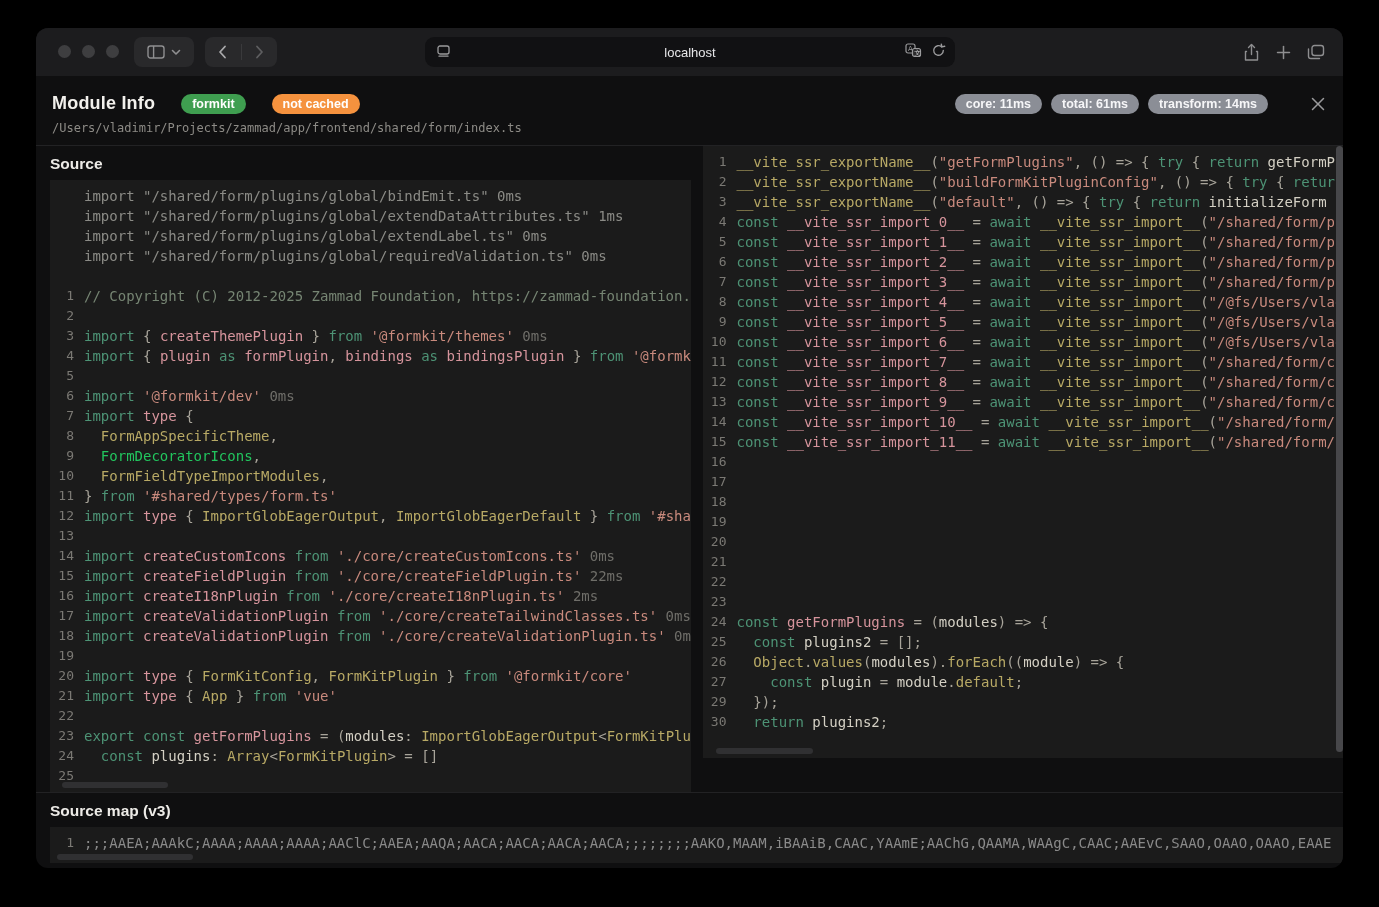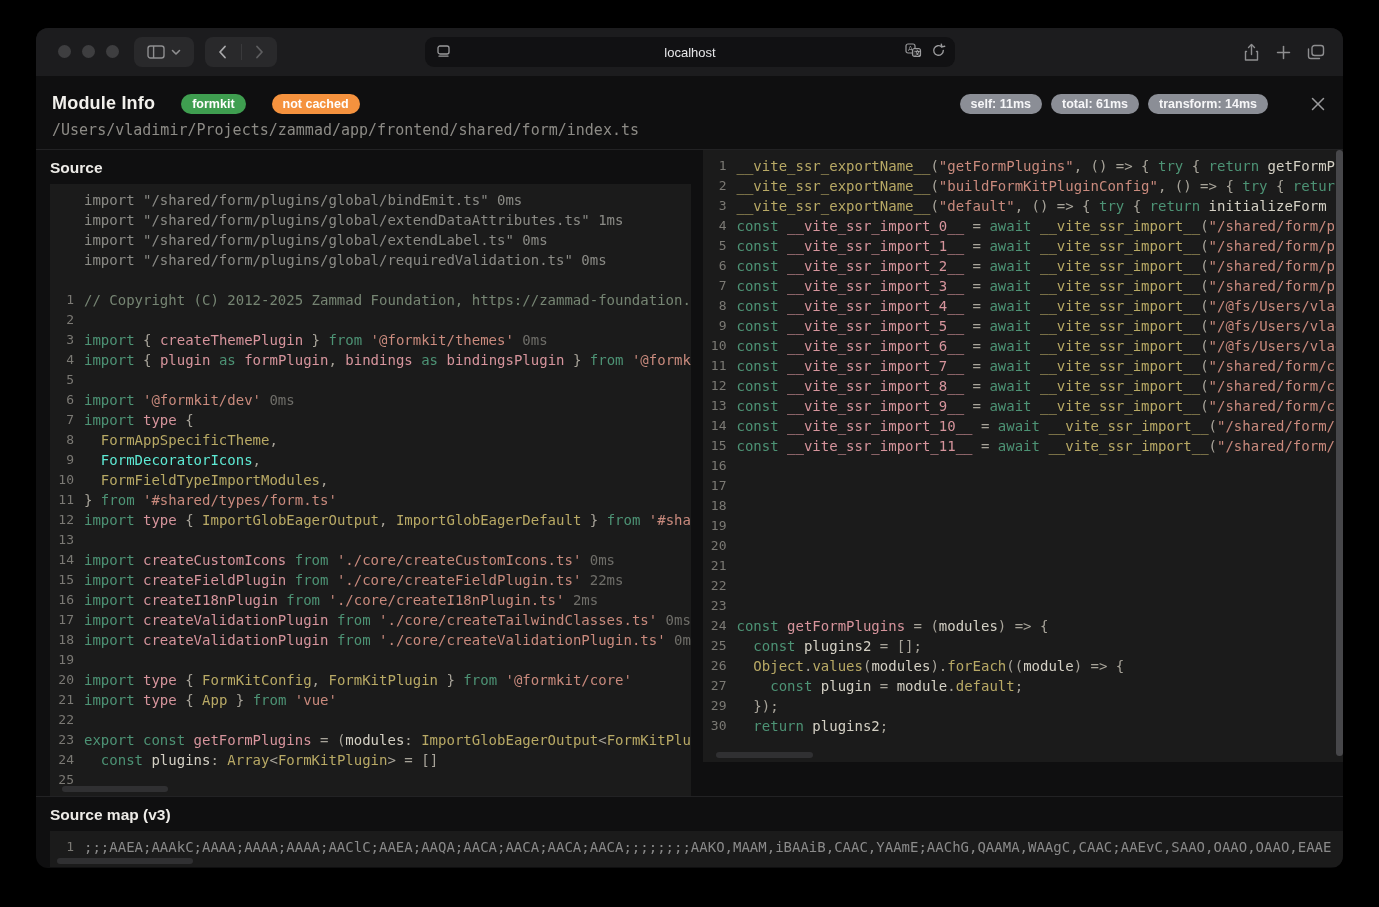--- a/index.html
+++ b/index.html
@@ -21,21 +21,21 @@
   .chrome-right{position:absolute;right:18px;top:9px;display:flex;gap:16px;align-items:center;height:30px;}
   .icon{display:inline-flex;}
   
   .module-header{padding:17px 17px 10px 16px;}
   .mh-row1{display:flex;align-items:center;gap:26px;}
   .mh-title{color:#f2f0ec;font-size:18px;font-weight:bold;letter-spacing:.2px;}
   .badge{color:#fff;font-size:12.5px;font-weight:bold;padding:3px 11px;border-radius:999px;}
   .pills{margin-left:auto;display:flex;gap:9px;}
   .pill{color:#f6f6f8;font-size:12.5px;font-weight:bold;padding:3px 11px;border-radius:999px;}
   .close-btn{margin-left:16px;cursor:default;display:flex;}
-  .mh-path{margin-top:7px;font-family:"DejaVu Sans Mono",monospace;font-size:15px;color:#8d8b86;}
+  .mh-path{margin-top:7px;font-family:"DejaVu Sans Mono",monospace;font-size:12px;color:#8d8b86;}
   
   .panels{display:flex;gap:12px;padding-left:14px;border-top:1px solid #222224;}
   .panel{flex:1;min-width:0;}
   .panel-title{height:34px;line-height:36px;color:#edebe7;font-size:15.5px;font-weight:bold;}
   .codebox{position:relative;height:612px;background:#1b1b1b;overflow:hidden;padding-top:6px;box-sizing:border-box;font-family:"DejaVu Sans Mono",monospace;}
   .cl{display:flex;height:20px;line-height:20px;white-space:pre;}
   .ln{flex:none;width:24px;text-align:right;margin-right:10px;color:#7b7974;font-size:13px;}
   .ct{white-space:pre;font-size:14px;color:#d4d0c4;}
   
   .smap{border-top:1px solid #222224;padding-left:14px;}
@@ -132,21 +132,21 @@
       </span>
     </div>
   </div>
 
   <div class="module-header">
     <div class="mh-row1">
       <span class="mh-title">Module Info</span>
       <span class="badge" id="badge-inline" style="background: rgb(63, 158, 80);">formkit</span>
       <span class="badge" id="badge-cached" style="background: rgb(245, 146, 62);">not cached</span>
       <span class="pills">
-        <span class="pill" style="background: rgb(139, 142, 150);">self: 11ms</span>
+        <span class="pill" style="background: rgb(139, 142, 150);">core: 11ms</span>
         <span class="pill" style="background: rgb(139, 142, 150);">total: 61ms</span>
         <span class="pill" style="background: rgb(139, 142, 150);">transform: 14ms</span>
       </span>
       <span class="close-btn">
         <svg width="16" height="16" viewBox="0 0 16 16">
             <line x1="2.5" y1="2.5" x2="13.5" y2="13.5" stroke="#9a9a9c" stroke-width="1.5" stroke-linecap="round"></line>
             <line x1="13.5" y1="2.5" x2="2.5" y2="13.5" stroke="#9a9a9c" stroke-width="1.5" stroke-linecap="round"></line>
           </svg>
       </span>
     </div>
@@ -163,21 +163,21 @@
           <div class="cl"><span class="ln"></span><span class="ct" style="color: rgb(139, 139, 134);"><span style="color: rgb(139, 139, 134);">import "/shared/form/plugins/global/requiredValidation.ts" 0ms</span></span></div>
           <div class="cl"><span class="ln"></span><span class="ct" style="color: rgb(139, 139, 134);"><span style="color: rgb(139, 139, 134);"></span></span></div>
           <div class="cl"><span class="ln">1</span><span class="ct"><span style="color: rgb(118, 133, 115);">// Copyright (C) 2012-2025 Zammad Foundation, https://zammad-foundation.org/</span></span></div>
           <div class="cl"><span class="ln">2</span><span class="ct"></span></div>
           <div class="cl"><span class="ln">3</span><span class="ct"><span style="color: rgb(77, 147, 117);">import</span><span style="color: rgb(168, 164, 154);"> { </span><span style="color: rgb(214, 148, 156);">createThemePlugin</span><span style="color: rgb(168, 164, 154);"> } </span><span style="color: rgb(77, 147, 117);">from</span><span style="color: rgb(201, 138, 125);"> '@formkit/themes'</span><span style="color: rgb(111, 110, 105);"> 0ms</span></span></div>
           <div class="cl"><span class="ln">4</span><span class="ct"><span style="color: rgb(77, 147, 117);">import</span><span style="color: rgb(168, 164, 154);"> { </span><span style="color: rgb(214, 148, 156);">plugin</span><span style="color: rgb(77, 147, 117);"> as </span><span style="color: rgb(214, 148, 156);">formPlugin</span><span style="color: rgb(168, 164, 154);">, </span><span style="color: rgb(214, 148, 156);">bindings</span><span style="color: rgb(77, 147, 117);"> as </span><span style="color: rgb(214, 148, 156);">bindingsPlugin</span><span style="color: rgb(168, 164, 154);"> } </span><span style="color: rgb(77, 147, 117);">from</span><span style="color: rgb(201, 138, 125);"> '@formkit/vue'</span></span></div>
           <div class="cl"><span class="ln">5</span><span class="ct"></span></div>
           <div class="cl"><span class="ln">6</span><span class="ct"><span style="color: rgb(77, 147, 117);">import</span><span style="color: rgb(201, 138, 125);"> '@formkit/dev'</span><span style="color: rgb(111, 110, 105);"> 0ms</span></span></div>
           <div class="cl"><span class="ln">7</span><span class="ct"><span style="color: rgb(77, 147, 117);">import</span><span style="color: rgb(214, 148, 156);"> type</span><span style="color: rgb(168, 164, 154);"> {</span></span></div>
           <div class="cl"><span class="ln">8</span><span class="ct"><span style="color: rgb(212, 208, 196);">  </span><span style="color: rgb(184, 169, 101);">FormAppSpecificTheme</span><span style="color: rgb(168, 164, 154);">,</span></span></div>
-          <div class="cl"><span class="ln">9</span><span class="ct"><span style="color: rgb(212, 208, 196);">  </span><span style="color: #5eead4;">FormDecoratorIcons</span><span style="color: rgb(168, 164, 154);">,</span></span></div>
+          <div class="cl"><span class="ln">9</span><span class="ct"><span style="color: rgb(212, 208, 196);">  </span><span style="color: #22c55e;">FormDecoratorIcons</span><span style="color: rgb(168, 164, 154);">,</span></span></div>
           <div class="cl"><span class="ln">10</span><span class="ct"><span style="color: rgb(212, 208, 196);">  </span><span style="color: rgb(184, 169, 101);">FormFieldTypeImportModules</span><span style="color: rgb(168, 164, 154);">,</span></span></div>
           <div class="cl"><span class="ln">11</span><span class="ct"><span style="color: rgb(168, 164, 154);">} </span><span style="color: rgb(77, 147, 117);">from</span><span style="color: rgb(201, 138, 125);"> '#shared/types/form.ts'</span></span></div>
           <div class="cl"><span class="ln">12</span><span class="ct"><span style="color: rgb(77, 147, 117);">import</span><span style="color: rgb(214, 148, 156);"> type</span><span style="color: rgb(168, 164, 154);"> { </span><span style="color: rgb(184, 169, 101);">ImportGlobEagerOutput</span><span style="color: rgb(168, 164, 154);">, </span><span style="color: rgb(184, 169, 101);">ImportGlobEagerDefault</span><span style="color: rgb(168, 164, 154);"> } </span><span style="color: rgb(77, 147, 117);">from</span><span style="color: rgb(201, 138, 125);"> '#shared/types/utils.ts'</span></span></div>
           <div class="cl"><span class="ln">13</span><span class="ct"></span></div>
           <div class="cl"><span class="ln">14</span><span class="ct"><span style="color: rgb(77, 147, 117);">import</span><span style="color: rgb(214, 148, 156);"> createCustomIcons</span><span style="color: rgb(77, 147, 117);"> from</span><span style="color: rgb(201, 138, 125);"> './core/createCustomIcons.ts'</span><span style="color: rgb(111, 110, 105);"> 0ms</span></span></div>
           <div class="cl"><span class="ln">15</span><span class="ct"><span style="color: rgb(77, 147, 117);">import</span><span style="color: rgb(214, 148, 156);"> createFieldPlugin</span><span style="color: rgb(77, 147, 117);"> from</span><span style="color: rgb(201, 138, 125);"> './core/createFieldPlugin.ts'</span><span style="color: rgb(111, 110, 105);"> 22ms</span></span></div>
           <div class="cl"><span class="ln">16</span><span class="ct"><span style="color: rgb(77, 147, 117);">import</span><span style="color: rgb(214, 148, 156);"> createI18nPlugin</span><span style="color: rgb(77, 147, 117);"> from</span><span style="color: rgb(201, 138, 125);"> './core/createI18nPlugin.ts'</span><span style="color: rgb(111, 110, 105);"> 2ms</span></span></div>
           <div class="cl"><span class="ln">17</span><span class="ct"><span style="color: rgb(77, 147, 117);">import</span><span style="color: rgb(214, 148, 156);"> createValidationPlugin</span><span style="color: rgb(77, 147, 117);"> from</span><span style="color: rgb(201, 138, 125);"> './core/createTailwindClasses.ts'</span><span style="color: rgb(111, 110, 105);"> 0ms</span></span></div>
           <div class="cl"><span class="ln">18</span><span class="ct"><span style="color: rgb(77, 147, 117);">import</span><span style="color: rgb(214, 148, 156);"> createValidationPlugin</span><span style="color: rgb(77, 147, 117);"> from</span><span style="color: rgb(201, 138, 125);"> './core/createValidationPlugin.ts'</span><span style="color: rgb(111, 110, 105);"> 0ms</span></span></div>
           <div class="cl"><span class="ln">19</span><span class="ct"></span></div>

